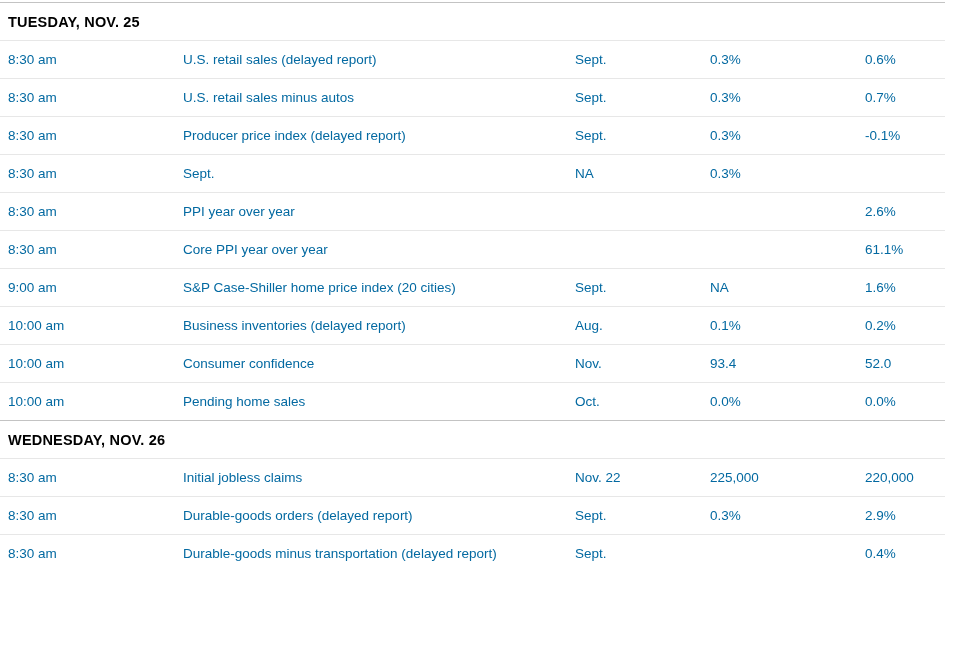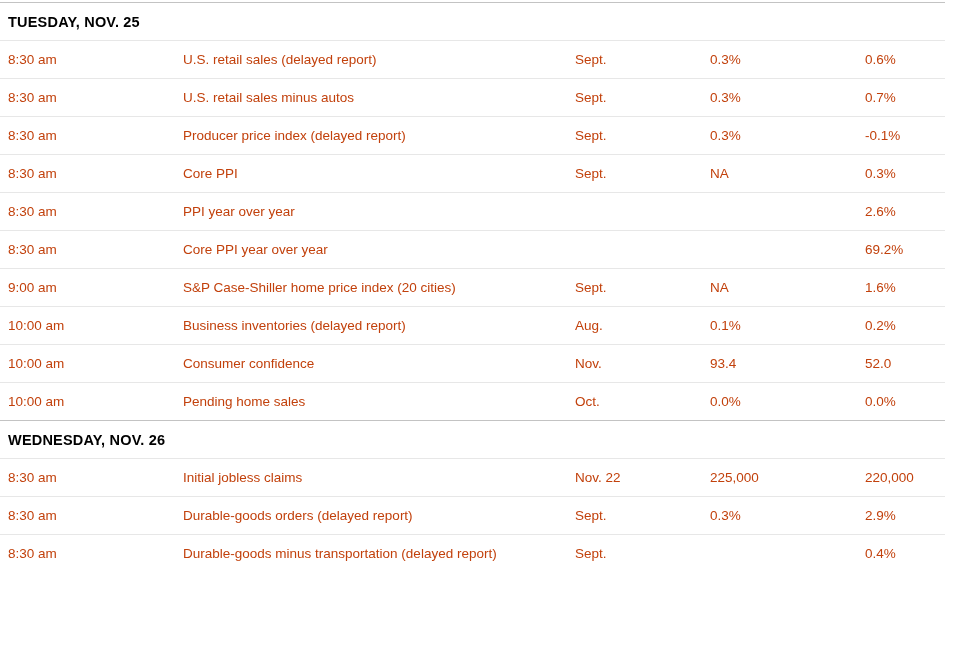--- a/index.html
+++ b/index.html
@@ -28,21 +28,21 @@
     letter-spacing: 0.2px;
     color: #000000;
   }
   .row {
     height: 38px;
     border-top: 1px solid #e7e7e7;
     display: grid;
     grid-template-columns: 183px 392px 135px 155px 1fr;
     align-items: center;
     font-size: 13.5px;
-    color: #c2410c;
+    color: #0369a1;
   }
   .row .cell-time { padding-left: 8px; }
   .cell {
     white-space: nowrap;
     overflow: hidden;
   }
 </style>
 </head>
 <body>
 
@@ -69,40 +69,39 @@
   <div class="row">
     <div class="cell cell-time">8:30 am</div>
     <div class="cell cell-report">Producer price index (delayed report)</div>
     <div class="cell cell-period">Sept.</div>
     <div class="cell cell-forecast">0.3%</div>
     <div class="cell cell-previous">-0.1%</div>
   </div>
 
   <div class="row">
     <div class="cell cell-time">8:30 am</div>
-    <div class="cell cell-report">Core PPI</div>
     <div class="cell cell-period">Sept.</div>
     <div class="cell cell-forecast">NA</div>
     <div class="cell cell-previous">0.3%</div>
   </div>
 
   <div class="row">
     <div class="cell cell-time">8:30 am</div>
     <div class="cell cell-report">PPI year over year</div>
     <div class="cell cell-period"></div>
     <div class="cell cell-forecast"></div>
     <div class="cell cell-previous">2.6%</div>
   </div>
 
   <div class="row">
     <div class="cell cell-time">8:30 am</div>
     <div class="cell cell-report">Core PPI year over year</div>
     <div class="cell cell-period"></div>
     <div class="cell cell-forecast"></div>
-    <div class="cell cell-previous">69.2%</div>
+    <div class="cell cell-previous">61.1%</div>
   </div>
 
   <div class="row">
     <div class="cell cell-time">9:00 am</div>
     <div class="cell cell-report">S&amp;P Case-Shiller home price index (20 cities)</div>
     <div class="cell cell-period">Sept.</div>
     <div class="cell cell-forecast">NA</div>
     <div class="cell cell-previous">1.6%</div>
   </div>
 

